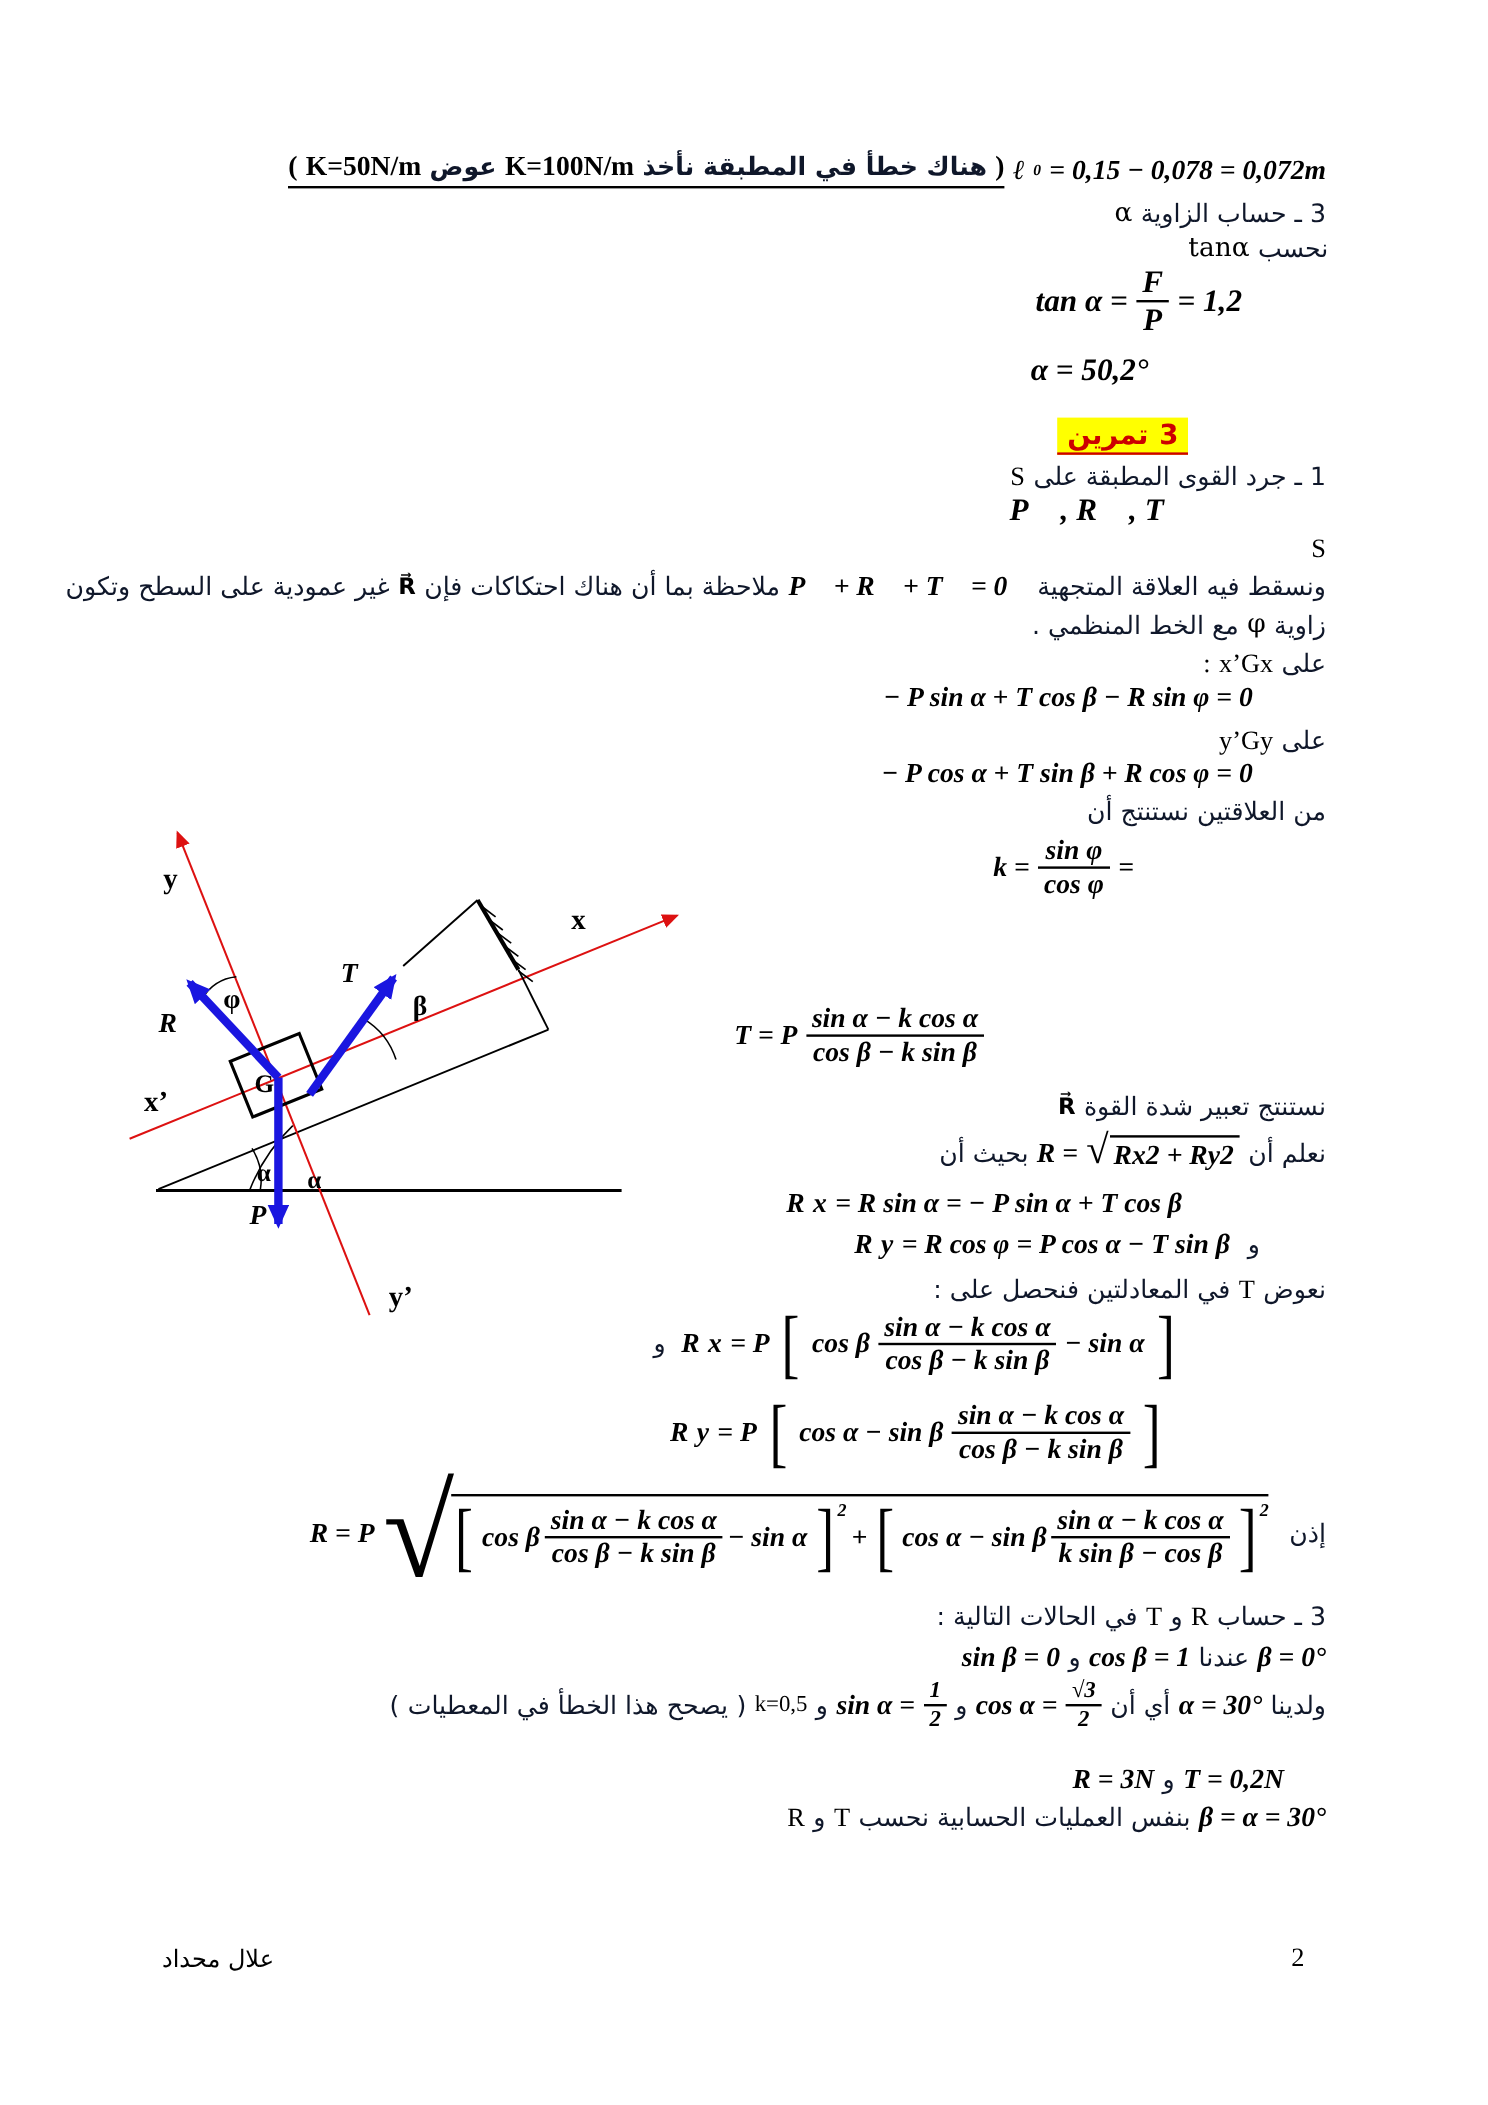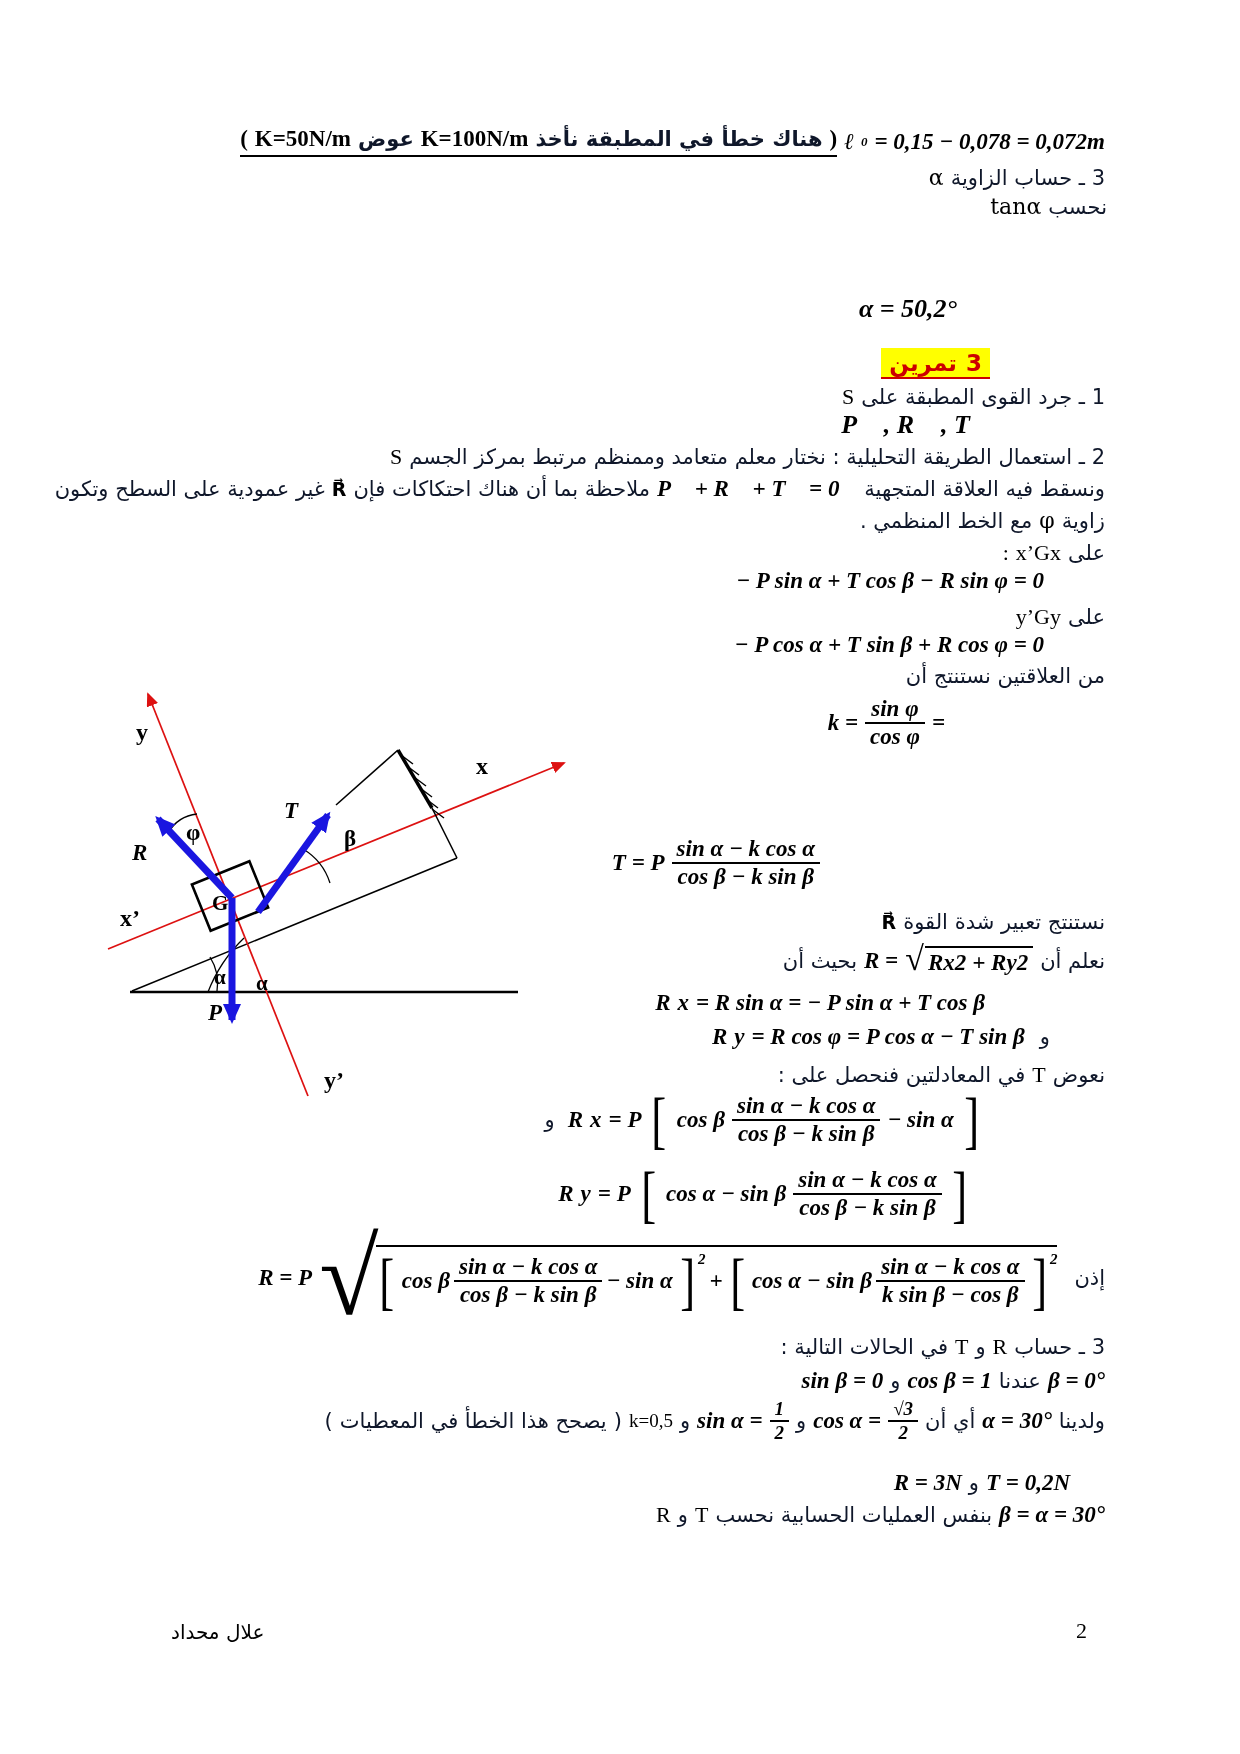--- a/index.html
+++ b/index.html
@@ -21,21 +21,21 @@
   .title-hl{background:#ffff00;color:#cc0000;font-weight:bold;font-size:23px;
             border-bottom:2px solid #cc0000;padding:2px 8px 1px 8px;display:inline-flex;gap:9px;}
   .rad{font-family:"Liberation Serif",serif;font-style:normal;font-weight:bold;font-size:34px;margin-right:-6px;transform:translateY(-2px);}
   .radbar{display:inline-flex;align-items:baseline;border-top:2.5px solid #000;padding:2px 5px 0 3px;}
   .rad28{font-family:"Liberation Serif",serif;font-style:normal;font-weight:normal;font-size:108px;line-height:80px;margin-right:-9px;display:inline-block;}
   .radwrap{display:inline-flex;align-items:center;border-top:2.5px solid #000;padding-top:4px;gap:4px;}
   .bk{font-family:"Liberation Serif",serif;font-style:normal;font-weight:normal;font-size:64px;line-height:60px;display:inline-block;transform:scaleX(0.7);}
   .bksup{font-size:15px;align-self:flex-start;margin-left:-4px;}
   sub{font-size:13px;}
   sup{font-size:13px;}
-  .footer-ar{position:absolute;font-size:20px;font-family:"DejaVu Sans",sans-serif;margin-left:36px;}
+  .footer-ar{position:absolute;font-size:20px;font-family:"DejaVu Sans",sans-serif;}
   .footer-num{position:absolute;font-family:"Liberation Serif",serif;font-size:22px;}
   svg text{font-family:"Liberation Serif","DejaVu Serif",serif;}
 </style>
 </head>
 <body>
 
 <div id="page">
 
   <div class="line" style="top:126px;right:135px">
     <span class="uline">
@@ -54,20 +54,28 @@
   <div class="line" style="top:165px;right:135px">
     <span class="sym">α</span>
     <span class="ar" dir="rtl">3 ـ حساب الزاوية</span>
   </div>
 
   <div class="line" style="top:194px;right:133px">
     <span class="sym">tanα</span>
     <span class="ar">نحسب</span>
   </div>
 
+  <div class="line" style="top:220px;right:205px">
+    <span class="eq eqbig">tan α =</span>
+    <span class="frac">
+      <span class="num eq eqbig">F</span>
+      <span class="den eq eqbig">P</span>
+    </span>
+    <span class="eq eqbig">= 1,2</span>
+  </div>
 
   <div class="line" style="top:294px;right:283px">
     <span class="eq eqbig">α = 50,2°</span>
   </div>
 
   <div class="line" style="top:348px;right:250px">
     <span class="title-hl">
       <span>تمرين</span>
       <span>3</span>
     </span>
@@ -77,21 +85,20 @@
     <span class="plain">S</span>
     <span class="ar" dir="rtl">1 ـ جرد القوى المطبقة على</span>
   </div>
 
   <div class="line" style="top:410px;right:250px">
     <span class="eq eqbig">P⃗ , R⃗ , T⃗</span>
   </div>
 
   <div class="line" style="top:444px;right:135px">
     <span class="plain">S</span>
-    <span class="ar" dir="rtl">2 ـ استعمال الطريقة التحليلية : نختار معلم متعامد وممنظم مرتبط بمركز الجسم</span>
   </div>
 
   <div class="line" style="top:476px;right:135px">
     <span class="ar" dir="rtl">غير عمودية على السطح وتكون</span>
     <span class="plain arb" style="font-family:'DejaVu Sans',sans-serif;font-size:19px">R⃗</span>
     <span class="ar" dir="rtl">ملاحظة بما أن هناك احتكاكات فإن</span>
     <span class="eq">P⃗ + R⃗ + T⃗ = 0⃗</span>
     <span class="ar" dir="rtl">ونسقط فيه العلاقة المتجهية</span>
   </div>
 

